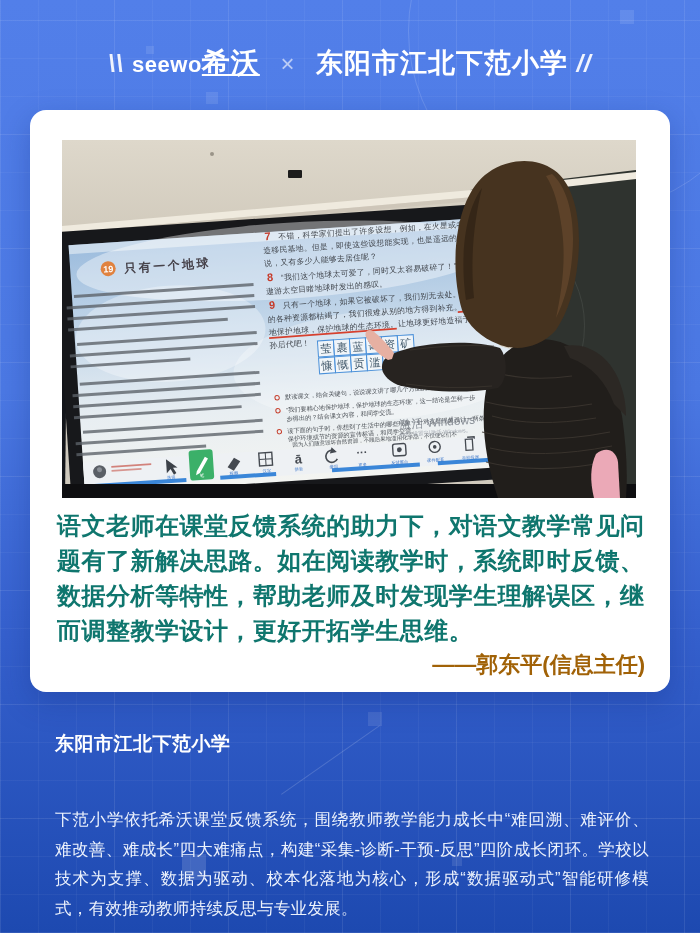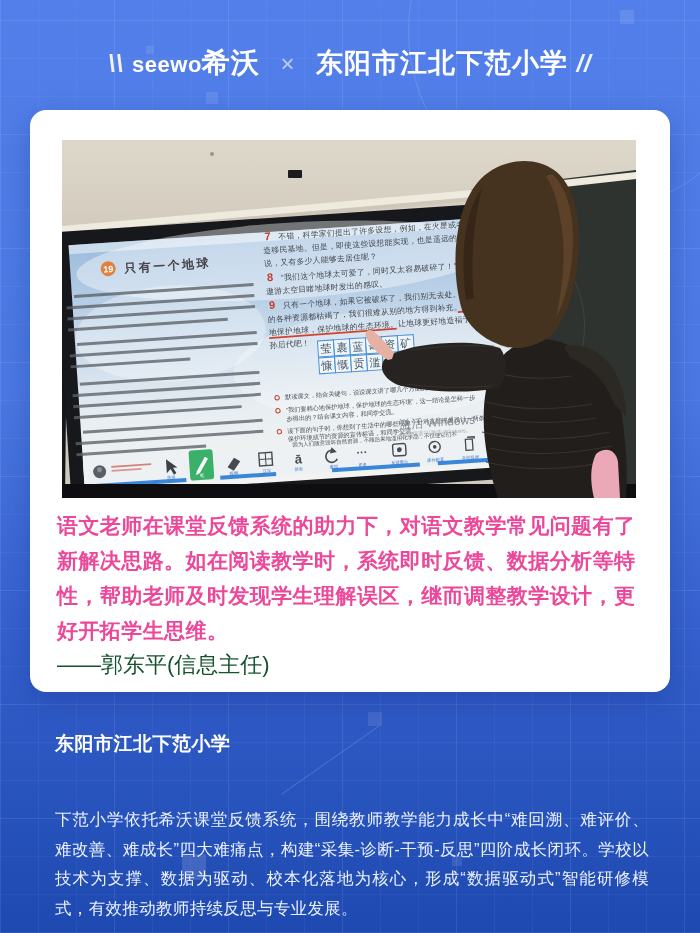--- a/index.html
+++ b/index.html
@@ -24,40 +24,40 @@
   .deco-sq{position:absolute;background:rgba(255,255,255,.10);pointer-events:none;}
   .deco-line{position:absolute;width:1px;height:120px;background:rgba(255,255,255,.16);
     transform:rotate(55deg);left:330px;top:700px;pointer-events:none;}
 
   .header{
     position:absolute;top:44px;left:0;width:700px;text-align:center;
     color:#ffffff;font-size:27px;font-weight:700;letter-spacing:1px;white-space:nowrap;
   }
   .header .deco{opacity:.92;font-weight:700;font-style:italic;font-size:24px;}
   .header .brand{font-size:22px;font-weight:800;letter-spacing:.5px;}
-  .header .brand-cn{font-size:28px;font-weight:800;}
+  .header .brand-cn{font-size:28px;font-weight:800;text-decoration:underline;}
   .header .sep{opacity:.6;margin:0 12px;font-size:24px;font-weight:400;}
 
   .card{
     position:absolute;left:30px;top:110px;width:640px;height:582px;
     background:#ffffff;border-radius:16px;
     box-shadow:0 10px 30px rgba(15,40,120,.28);
   }
   .photo{
     position:absolute;left:32px;top:30px;width:574px;height:358px;
     background:#cfc9bd;overflow:hidden;
   }
   .quote{
     position:absolute;left:27px;top:398px;width:588px;
-    font-size:21px;line-height:35px;color:#ec4899;font-weight:600;
+    font-size:24px;line-height:35px;color:#0f766e;font-weight:600;
     letter-spacing:.02em;
   }
   .attribution{
-    position:absolute;left:27px;top:540px;width:588px;text-align:left;
-    font-size:22px;color:#14532d;font-weight:400;
+    position:absolute;left:27px;top:540px;width:588px;text-align:right;
+    font-size:22px;color:#a16207;font-weight:700;
   }
   .footer-title{
     position:absolute;left:55px;top:731px;color:#ffffff;
     font-size:19px;font-weight:700;letter-spacing:.5px;
   }
   .footer-body{
     position:absolute;left:55px;top:805px;width:594px;
     color:rgba(245,249,255,.96);font-size:16.5px;line-height:29.5px;
     text-align:justify;letter-spacing:.02em;
   }

